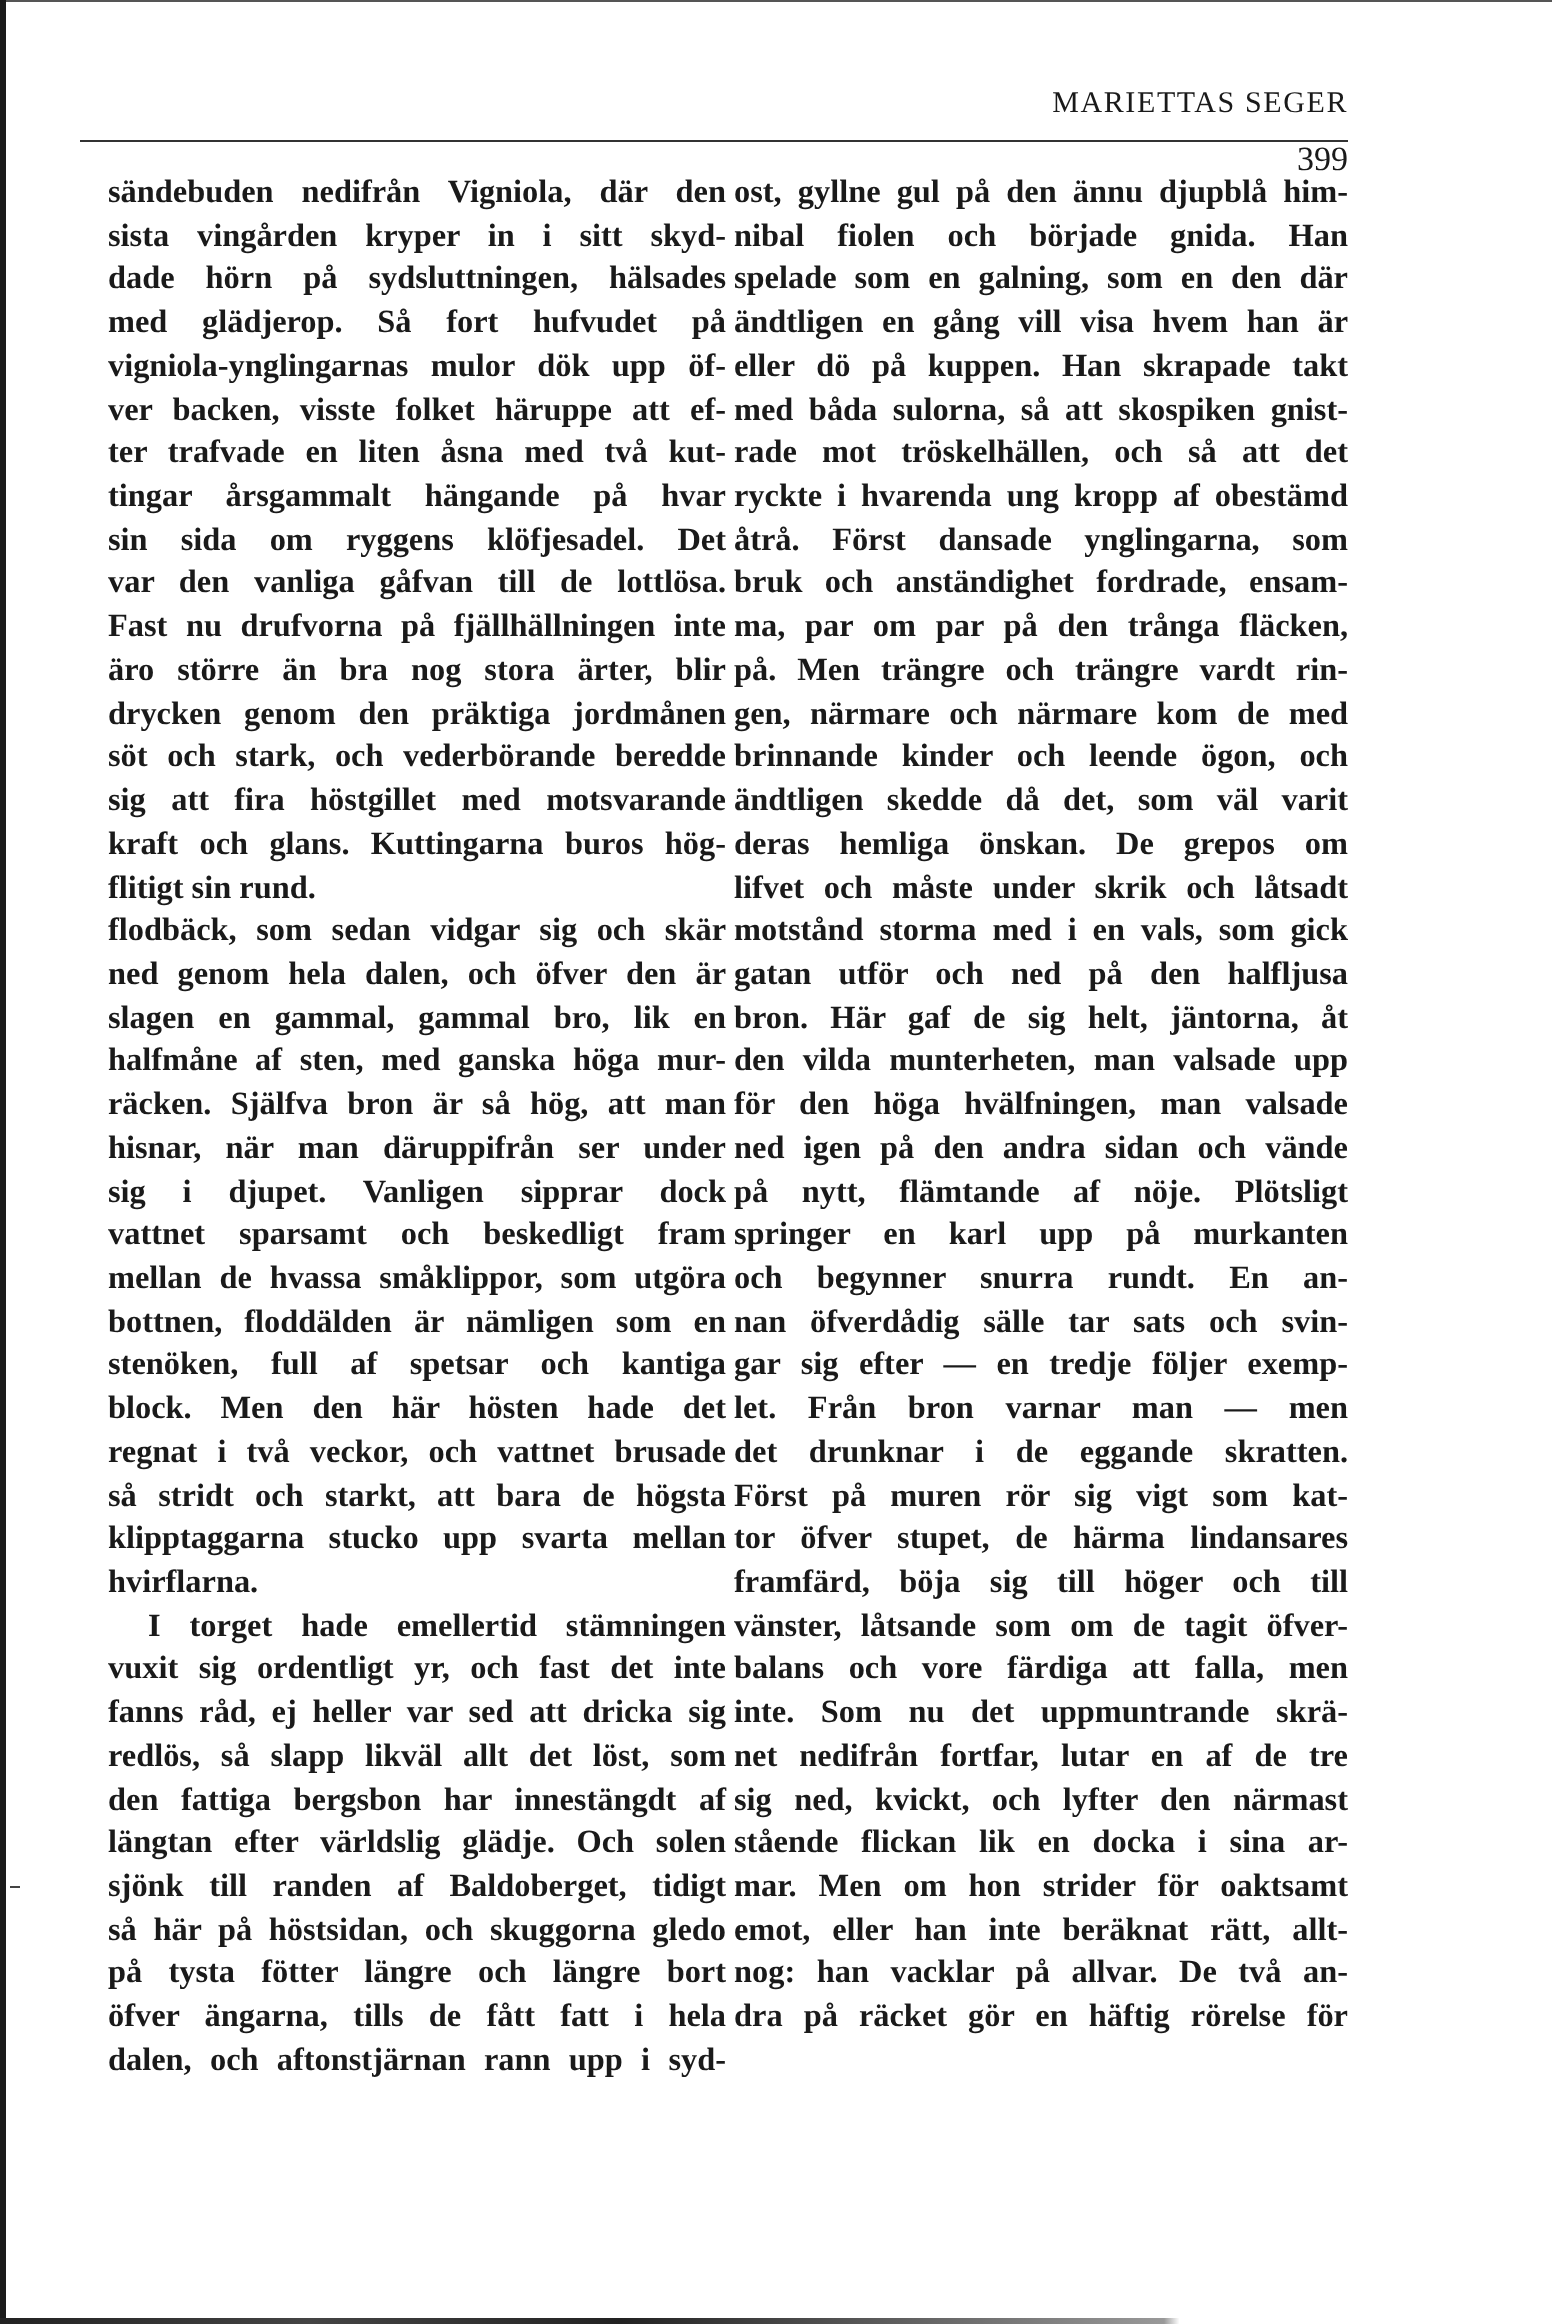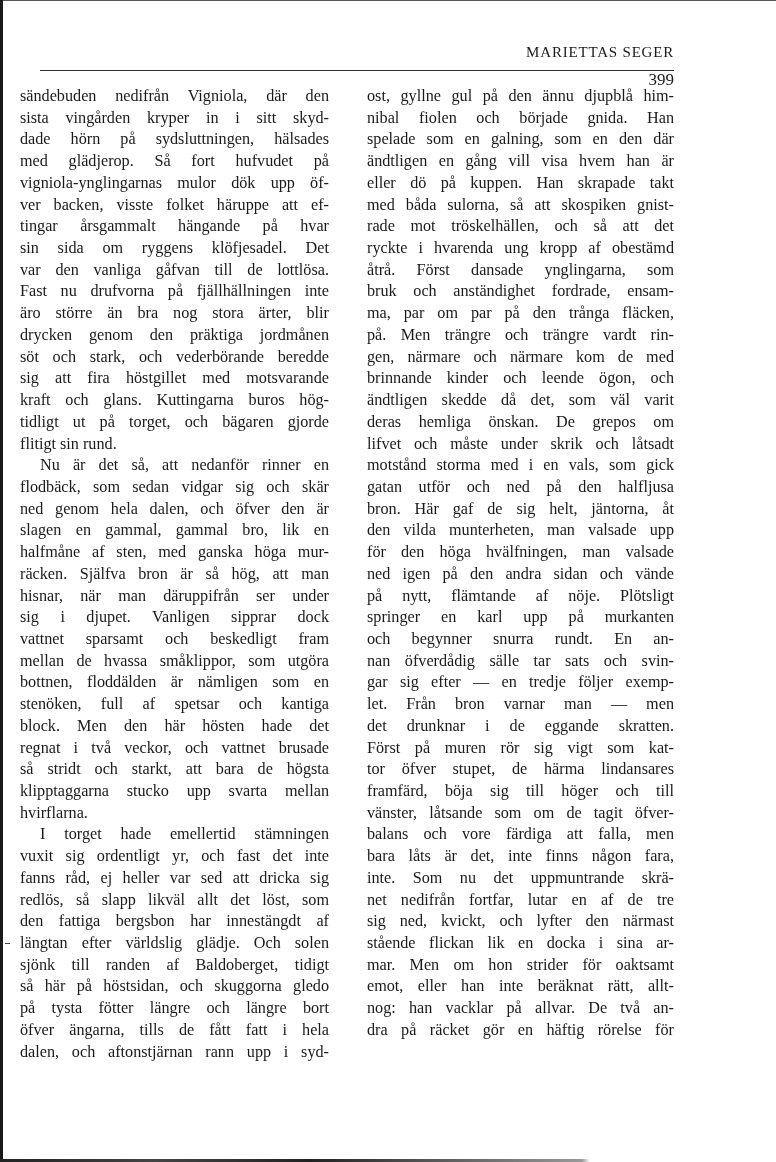--- a/index.html
+++ b/index.html
@@ -80,26 +80,28 @@
       height: 1px;
       background: #333;
     }
     .column {
       position: absolute;
       top: 86px;
       font-family: "Liberation Serif", "DejaVu Serif", serif;
       font-size: 16.2px;
     }
     .col-left {
-      left: 20px;
+      left: 54px;
       width: 309px;
+      font-weight: bold;
     }
     .col-right {
       left: 367px;
       width: 307px;
+      font-weight: bold;
     }
     .line {
       display: block;
       height: 21.72px;
       line-height: 21.72px;
       white-space: nowrap;
       text-align: justify;
       text-align-last: justify;
     }
     .line.last {
@@ -122,32 +124,31 @@
   <div class="head-rule"></div>
 </div>
 
 <div class="column col-left" id="col-left">
     <span class="line">sändebuden nedifrån Vigniola, där den</span>
     <span class="line">sista vingården kryper in i sitt skyd-</span>
     <span class="line">dade hörn på sydsluttningen, hälsades</span>
     <span class="line">med glädjerop. Så fort hufvudet på</span>
     <span class="line">vigniola-ynglingarnas mulor dök upp öf-</span>
     <span class="line">ver backen, visste folket häruppe att ef-</span>
+    <span class="line">ter trafvade en liten åsna med två kut-</span>
     <span class="line">tingar årsgammalt hängande på hvar</span>
     <span class="line">sin sida om ryggens klöfjesadel. Det</span>
     <span class="line">var den vanliga gåfvan till de lottlösa.</span>
     <span class="line">Fast nu drufvorna på fjällhällningen inte</span>
     <span class="line">äro större än bra nog stora ärter, blir</span>
     <span class="line">drycken genom den präktiga jordmånen</span>
     <span class="line">söt och stark, och vederbörande beredde</span>
     <span class="line">sig att fira höstgillet med motsvarande</span>
     <span class="line">kraft och glans. Kuttingarna buros hög-</span>
-    <span class="line">tidligt ut på torget, och bägaren gjorde</span>
     <span class="line last">flitigt sin rund.</span>
-    <span class="line indent">Nu är det så, att nedanför rinner en</span>
     <span class="line">flodbäck, som sedan vidgar sig och skär</span>
     <span class="line">ned genom hela dalen, och öfver den är</span>
     <span class="line">slagen en gammal, gammal bro, lik en</span>
     <span class="line">halfmåne af sten, med ganska höga mur-</span>
     <span class="line">räcken. Själfva bron är så hög, att man</span>
     <span class="line">hisnar, när man däruppifrån ser under</span>
     <span class="line">sig i djupet. Vanligen sipprar dock</span>
     <span class="line">vattnet sparsamt och beskedligt fram</span>
     <span class="line">mellan de hvassa småklippor, som utgöra</span>
     <span class="line">bottnen, floddälden är nämligen som en</span>
@@ -198,21 +199,20 @@
     <span class="line">och begynner snurra rundt. En an-</span>
     <span class="line">nan öfverdådig sälle tar sats och svin-</span>
     <span class="line">gar sig efter — en tredje följer exemp-</span>
     <span class="line">let. Från bron varnar man — men</span>
     <span class="line">det drunknar i de eggande skratten.</span>
     <span class="line">Först på muren rör sig vigt som kat-</span>
     <span class="line">tor öfver stupet, de härma lindansares</span>
     <span class="line">framfärd, böja sig till höger och till</span>
     <span class="line">vänster, låtsande som om de tagit öfver-</span>
     <span class="line">balans och vore färdiga att falla, men</span>
-    <span class="line">bara låts är det, inte finns någon fara,</span>
     <span class="line">inte. Som nu det uppmuntrande skrä-</span>
     <span class="line">net nedifrån fortfar, lutar en af de tre</span>
     <span class="line">sig ned, kvickt, och lyfter den närmast</span>
     <span class="line">stående flickan lik en docka i sina ar-</span>
     <span class="line">mar. Men om hon strider för oaktsamt</span>
     <span class="line">emot, eller han inte beräknat rätt, allt-</span>
     <span class="line">nog: han vacklar på allvar. De två an-</span>
     <span class="line">dra på räcket gör en häftig rörelse för</span>
   </div>
 

